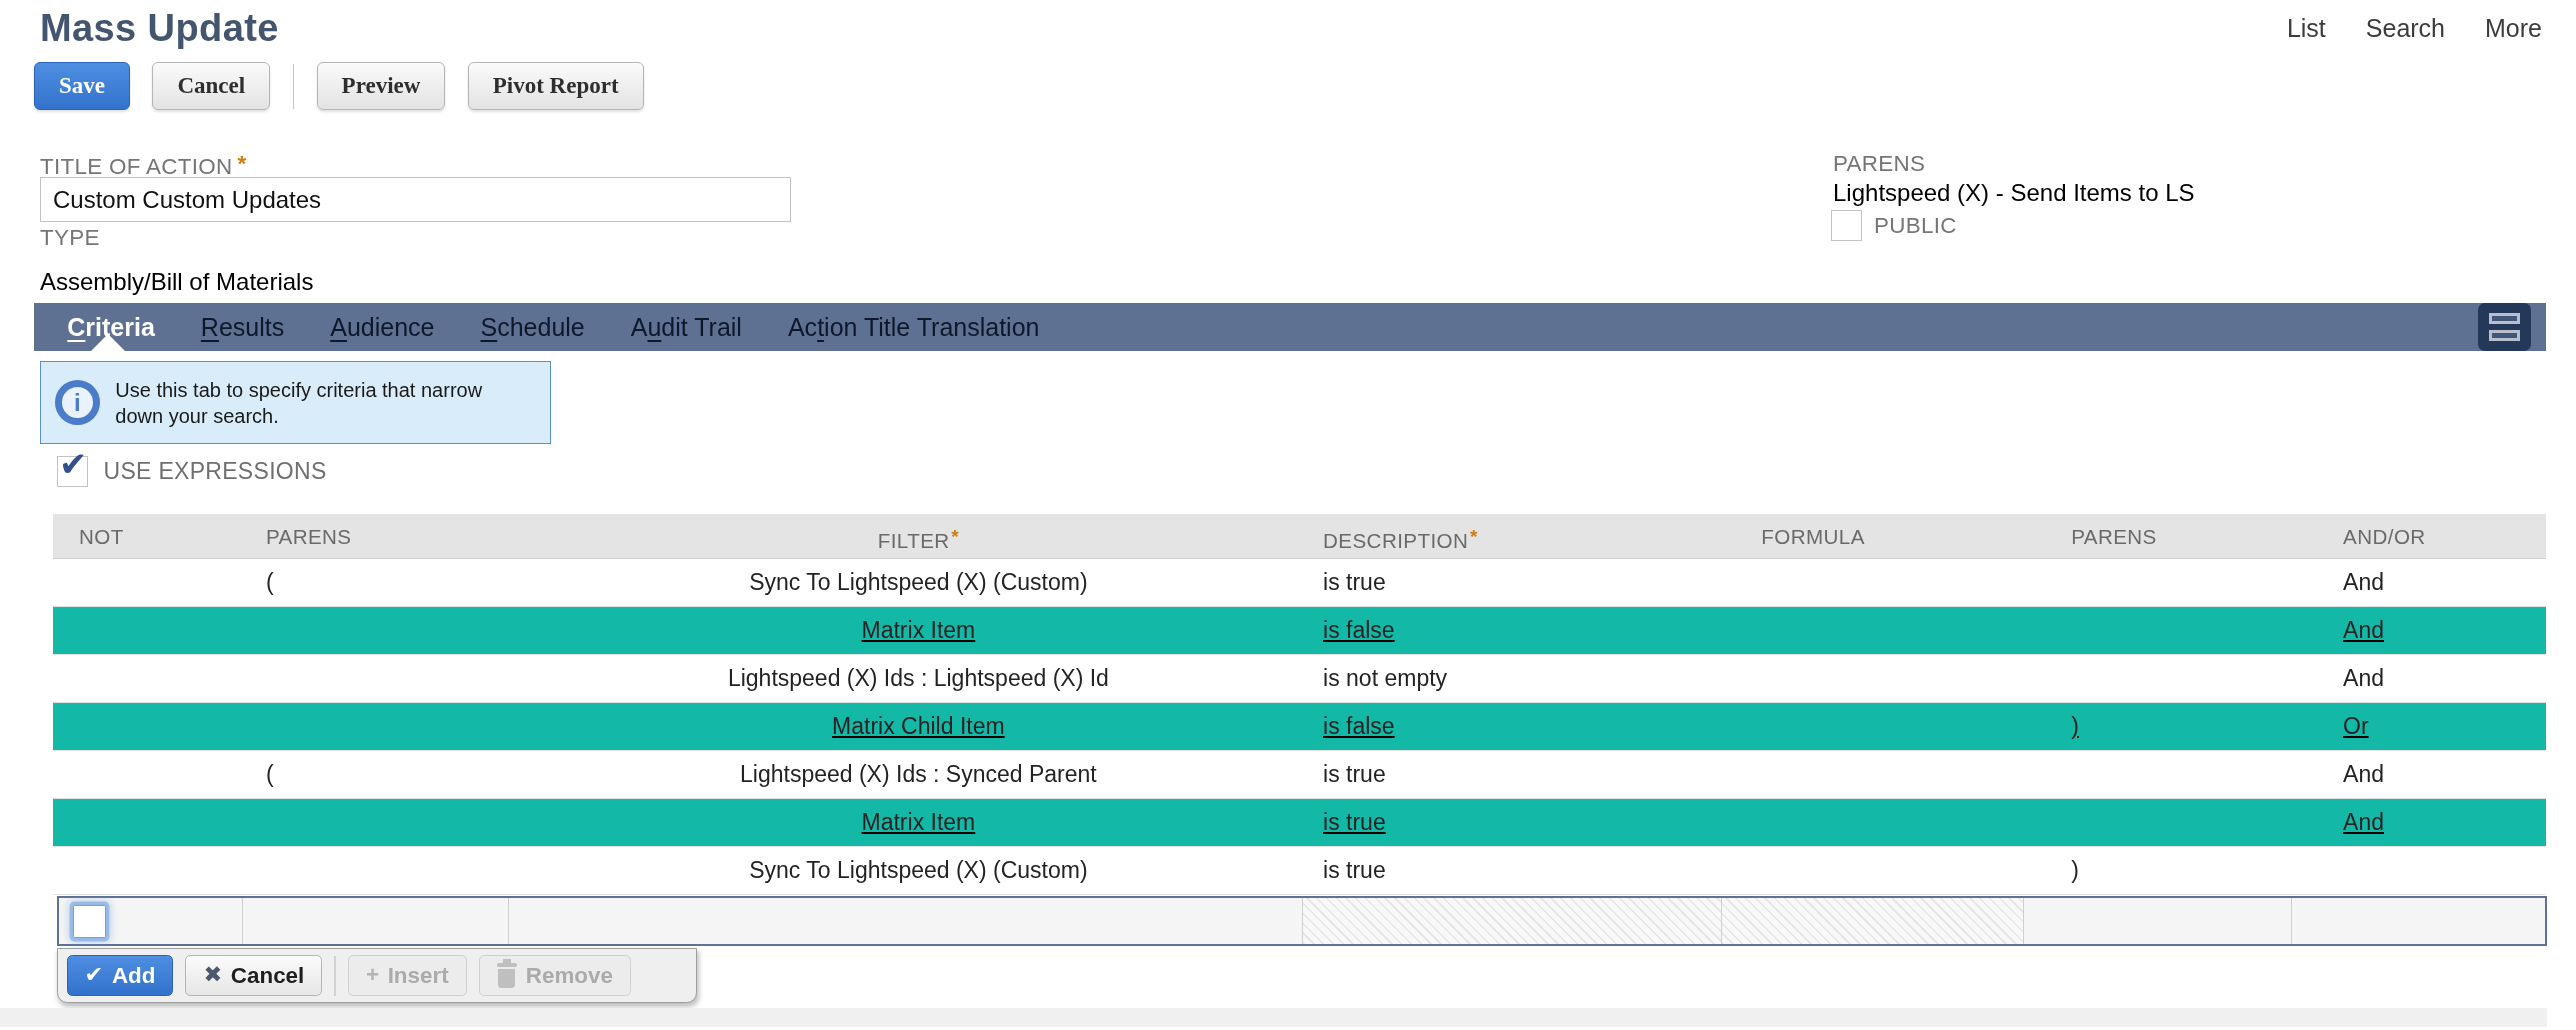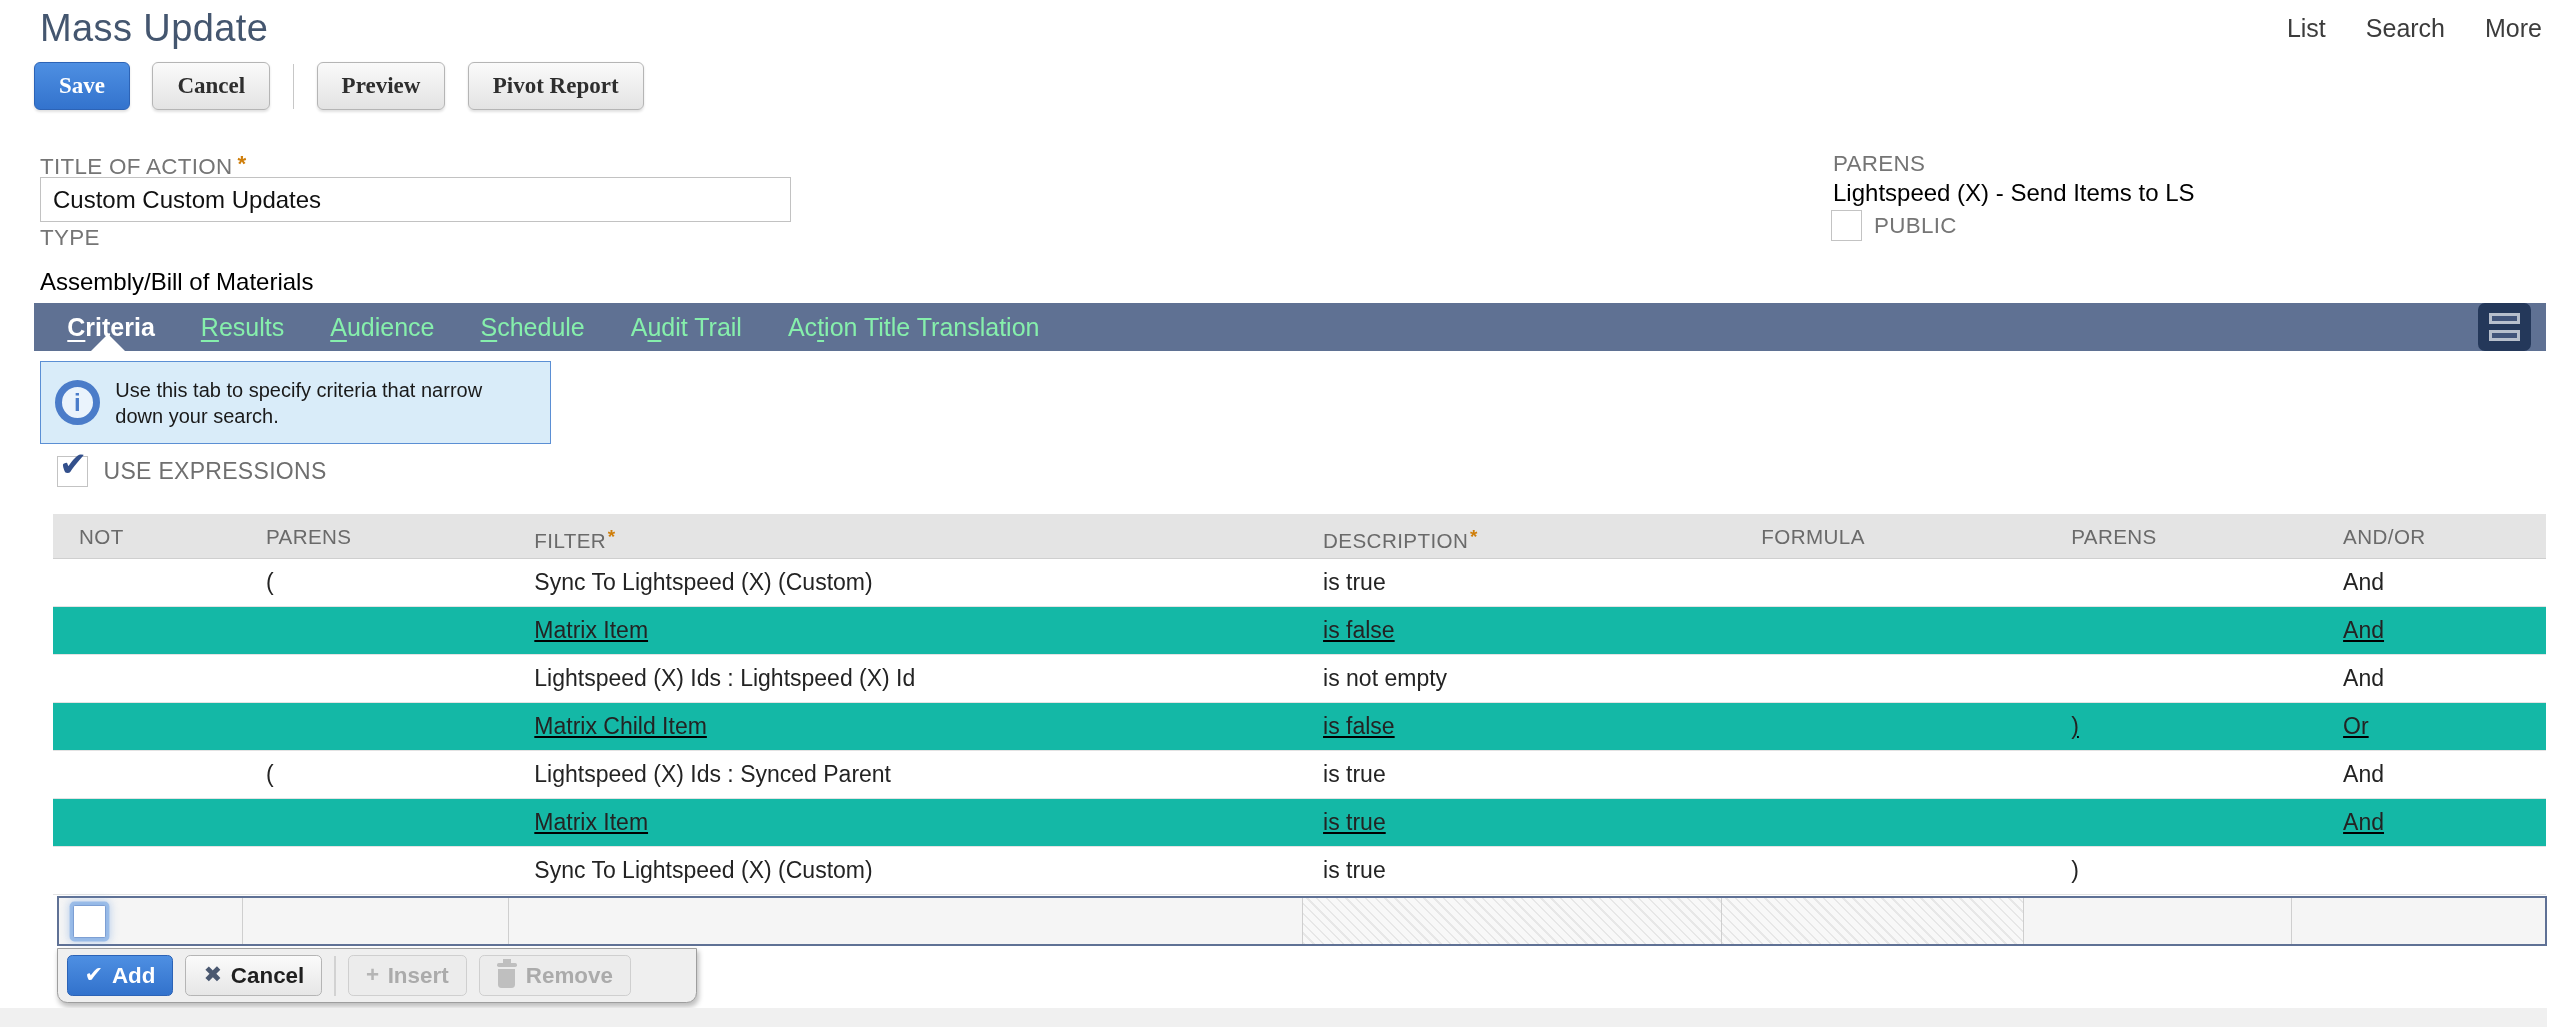--- a/index.html
+++ b/index.html
@@ -1,21 +1,21 @@
 <!DOCTYPE html>
 <html style="font-size:13.8px"><head>
 <meta charset="utf-8">
 <style>
   * { box-sizing: border-box; margin: 0; padding: 0; }
   html,body { background:#fff; }
   body { font-family: "Liberation Sans", "DejaVu Sans", sans-serif; }
   .page { position: relative; width: 2576px; height: 1030px; background:#fff; overflow: hidden; }
 
   
-  .page-title { position:absolute; left:40px; top:6.9px; font-size:38px; font-weight:normal; color:#44566f; letter-spacing:0.4px; }
+  .page-title { position:absolute; left:40px; top:6.9px; font-size:38px; font-weight:bold; color:#44566f; letter-spacing:0.4px; }
   .top-links { position:absolute; top:13.8px; right:34px; display:flex; gap:40px; }
   .top-link { font-size:25px; color:#3c3c3c; cursor:pointer; }
 
   .btn-row { position:absolute; left:34px; top:62px; display:flex; align-items:center; gap:22.4px; height:48px; }
   .btn { height:48px; padding:0 24px; font-size:23px; font-weight:bold; color:#2e2e2e;
          background:linear-gradient(#fafafa,#e3e3e3); border:1.7px solid #b5b5b5; border-radius:6px;
          box-shadow:0 1.7px 2.6px rgba(0,0,0,0.12); cursor:pointer; font-family:Liberation Serif, serif; }
   .btn.primary { background:linear-gradient(#4e8fe2,#3373cd); border-color:#2c63b6; color:#fff; }
   .vdiv { width:1.7px; height:45px; background:#c7c7c7; }
 
@@ -30,21 +30,21 @@
   .field-type-value { position:absolute; left:40px; top:268px; }
   .field-action-label { position:absolute; left:1833px; top:151px; }
   .field-action-value { position:absolute; left:1833px; top:179px; }
   .public-wrap { position:absolute; left:1831px; top:210px; display:flex; align-items:center; gap:12px; }
 
   .checkbox { width:31px; height:31px; background:#fff; border:1.7px solid #c3c3c3; position:relative; cursor:pointer; }
   .checkbox .mark { position:absolute; left:0.9px; top:-10.3px; font-size:34px; font-weight:bold; color:#33508c; line-height:1; }
 
   
   .tabbar { position:absolute; left:34px; top:303px; width:2512px; height:48px; background:#5f7193; display:flex; align-items:center; padding-left:10.3px; }
-  .tab { font-size:25px; color:#86efac; padding:0 23px; cursor:pointer; white-space:nowrap; }
+  .tab { font-size:25px; color:#0f172a; padding:0 23px; cursor:pointer; white-space:nowrap; }
   .tab.active { font-weight:bold; color:#fff; }
   .tab u { text-underline-offset:4.3px; }
   .tab-pointer { position:absolute; left:89px; top:334px; width:0; height:0;
                  border-left:19px solid transparent; border-right:19px solid transparent; border-bottom:19px solid #fff; z-index:3; }
   .panel-icon-btn { position:absolute; right:45px; top:303px; width:53px; height:48px; background:#24385a; border:none; border-radius:6.9px;
                     display:flex; flex-direction:column; justify-content:center; align-items:center; gap:6px; cursor:pointer; }
   .panel-icon-btn .bar { width:31px; height:11.2px; border:3.4px solid #b7bfcc; background:#42557a; }
 
   
   .infobox { position:absolute; left:40px; top:361px; width:511px; height:83px; background:#d9ecf9; border:1.7px solid #5b8fd4;
@@ -61,21 +61,21 @@
   
   .ctable { position:absolute; left:53px; top:514px; width:2493px; }
   .thead { display:flex; background:#e4e4e4; height:45px; border-bottom:0.9px solid #cfcfcf; }
   .hcell { font-size:20.6px; color:#6a6a6a; line-height:45px; letter-spacing:0.4px; white-space:nowrap; }
   .hcell .req { font-size:19px; vertical-align:5.2px; margin-left:1.7px; }
   .trow { display:flex; height:48px; border-bottom:0.9px solid #e3e3e3; background:#fff; cursor:pointer; }
   .trow.alt { background:#14b8a6;text-decoration:underline; }
   .cell { font-size:23px; color:#232323; line-height:47px; white-space:nowrap; overflow:hidden; }
   .c0 { width:187px; padding-left:26px; }
   .c1 { width:267px; padding-left:26px; }
-  .c2 { width:796px; padding-left:27.5px; }
+  .c2 { width:796px; padding-left:27.5px;text-align:center; }
   .c3 { width:419px; padding-left:20.6px; }
   .c4 { width:303px; padding-left:40px; }
   .c5 { width:269px; padding-left:47px; }
   .c6 { width:253px; padding-left:50px; }
 
   
   .editrow { position:absolute; left:57px; top:896px; width:2490px; height:50px; display:flex;
              border:2.6px solid #5f7195; background:#f5f5f5; }
   .ecell { border-right:0.9px solid #cfcfcf; height:100%; background:#f5f5f5; }
   .ecell:last-child { border-right:none; }

